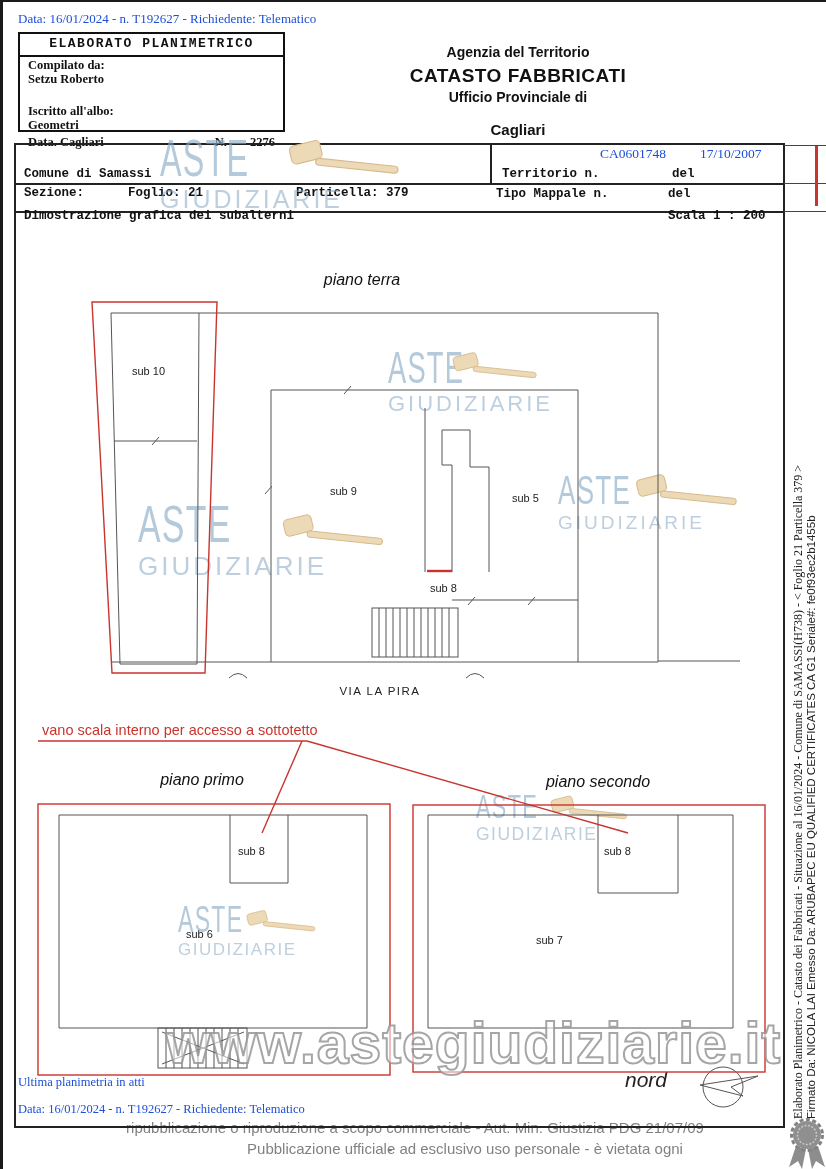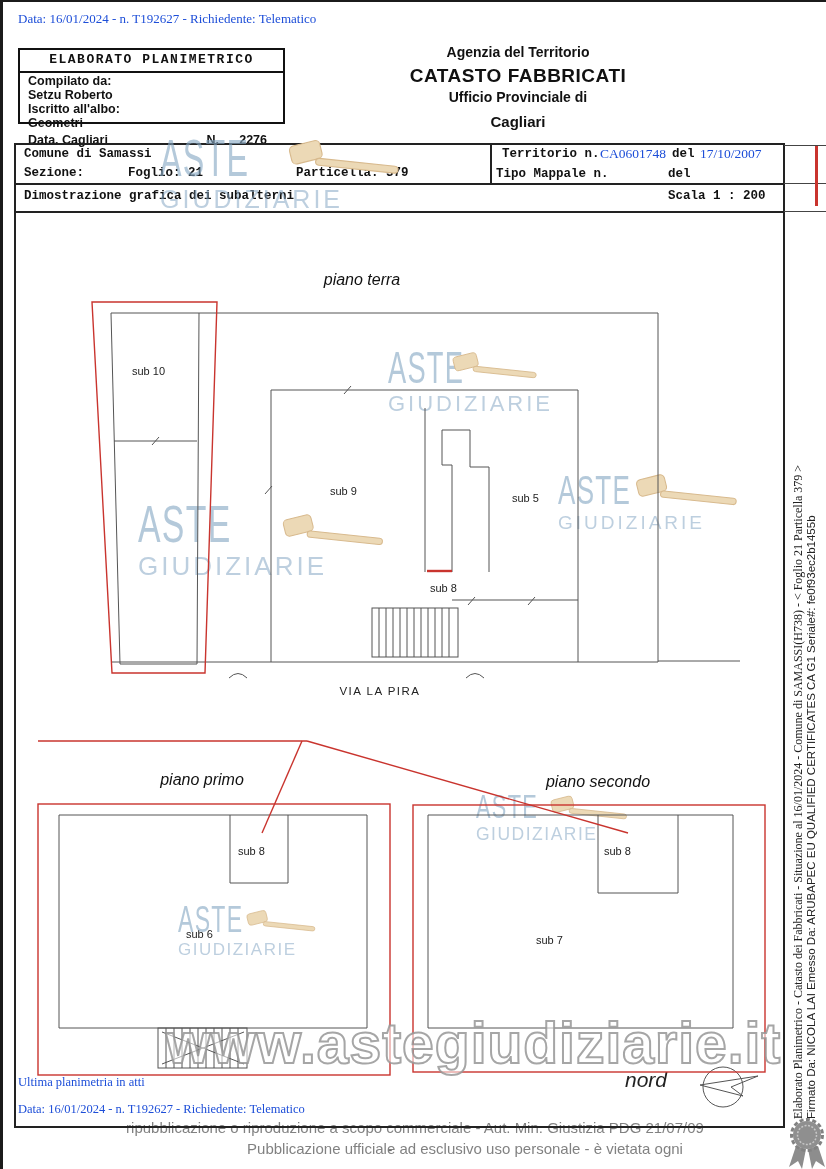--- a/index.html
+++ b/index.html
@@ -1,28 +1,28 @@
 <!DOCTYPE html>
 <html><head>
 <meta charset="utf-8">
 <style>
   html,body{margin:0;padding:0;background:#e8e8e8;}
   .page{position:relative;width:826px;height:1169px;background:#ffffff;overflow:hidden;
         font-family:"Liberation Sans",sans-serif;color:#111;}
   .abs{position:absolute;}
-  .mono{font-family:"Liberation Mono",monospace;font-weight:bold;color:#111;}
+  .mono{font-family:"Liberation Mono",monospace;font-weight:bold;color:#111;margin-top:20px;}
   .serif{font-family:"Liberation Serif",serif;color:#1d4ed8;}
   .edge{background:#1b1b1b;}
   .hline{background:#222;height:1.5px;}
   .vline{background:#222;width:1.5px;}
   
-  .elab{left:18px;top:48px;width:267px;height:76px;border:2px solid #111;box-sizing:border-box;}
+  .elab{left:18px;top:32px;width:267px;height:100px;border:2px solid #111;box-sizing:border-box;}
   .elab-title{height:21px;line-height:20px;border-bottom:2px solid #111;text-align:center;
               font-family:"Liberation Mono",monospace;font-weight:bold;font-size:13px;letter-spacing:1.5px;}
-  .elab-body{padding:1px 8px 0 8px;font-family:Liberation Sans, sans-serif;font-weight:bold;
+  .elab-body{padding:1px 0 0 8px;font-family:Liberation Serif, serif;font-weight:bold;
              font-size:12.5px;line-height:14px;}
   .elab-row3{display:flex;margin-top:3px;}
   
   .agency{left:398px;top:44px;width:240px;text-align:center;font-weight:bold;line-height:1.25;}
   
   .cellTxt{position:absolute;font-size:12.5px;white-space:nowrap;}
   
   .plab{position:absolute;font-size:11px;color:#222;white-space:nowrap;}
   .ptitle{position:absolute;font-style:italic;font-size:16px;color:#111;text-align:center;width:130px;}
   
@@ -44,35 +44,35 @@
   <div class="abs edge" style="left:0;top:0;width:3px;height:1169px;"></div>
   <div class="abs edge" style="left:0;top:0;width:826px;height:2px;"></div>
 
   <div class="abs serif" style="left:18px;top:11px;font-size:13px;">Data: 16/01/2024 - n. T192627 - Richiedente: Telematico</div>
 
   <div class="abs elab">
     <div class="elab-title">ELABORATO PLANIMETRICO</div>
     <div class="elab-body">
       <div>Compilato da:</div>
       <div>Setzu Roberto</div>
-      <div style="margin-top:0;">Iscritto all'albo:</div>
+      <div style="margin-top:18px;">Iscritto all'albo:</div>
       <div>Geometri</div>
       <div class="elab-row3">
         <span>Data. Cagliari</span>
         <span style="margin-left:auto;">N.</span>
         <span style="width:48px;text-align:right;margin-right:8px;">2276</span>
       </div>
     </div>
   </div>
 
   <div class="abs agency">
     <div style="font-size:14px;">Agenzia del Territorio</div>
     <div style="font-size:19px;letter-spacing:.5px;margin-top:2px;">CATASTO FABBRICATI</div>
     <div style="font-size:14px;margin-top:2px;">Ufficio Provinciale di</div>
-    <div style="font-size:15px;margin-top:6px;">Cagliari</div>
+    <div style="font-size:15px;margin-top:14px;">Cagliari</div>
   </div>
 
   <div class="abs hline" style="left:14px;top:143px;width:770px;"></div>
   <div class="abs hline" style="left:14px;top:183px;width:770px;"></div>
   <div class="abs hline" style="left:14px;top:211px;width:770px;"></div>
   <div class="abs vline" style="left:490px;top:143px;height:41px;"></div>
 
   <div class="abs vline" style="left:14px;top:143px;height:985px;"></div>
   <div class="abs vline" style="left:783px;top:143px;height:985px;"></div>
   <div class="abs hline" style="left:14px;top:1126px;width:771px;z-index:28;"></div>
@@ -152,20 +152,21 @@
     </g>
   </svg>
 
   <div class="ptitle" style="left:297px;top:271px;">piano terra</div>
   <div class="plab" style="left:132px;top:365px;">sub 10</div>
   <div class="plab" style="left:330px;top:485px;">sub 9</div>
   <div class="plab" style="left:512px;top:492px;">sub 5</div>
   <div class="plab" style="left:430px;top:582px;">sub 8</div>
   <div class="plab" style="left:320px;top:685px;width:120px;text-align:center;letter-spacing:1.5px;font-size:11.5px;">VIA LA PIRA</div>
 
+  <div class="annot-red" style="left:42px;top:722px;z-index:12;">vano scala interno per accesso a sottotetto</div>
 
   <div class="ptitle" style="left:137px;top:771px;">piano primo</div>
   <div class="plab" style="left:238px;top:845px;">sub 8</div>
   <div class="plab" style="left:186px;top:928px;">sub 6</div>
 
   <div class="ptitle" style="left:533px;top:773px;">piano secondo</div>
   <div class="plab" style="left:604px;top:845px;">sub 8</div>
   <div class="plab" style="left:536px;top:934px;">sub 7</div>
 
   <div class="abs" style="left:625px;top:1068px;font-style:italic;font-size:21px;color:#222;">nord</div>

